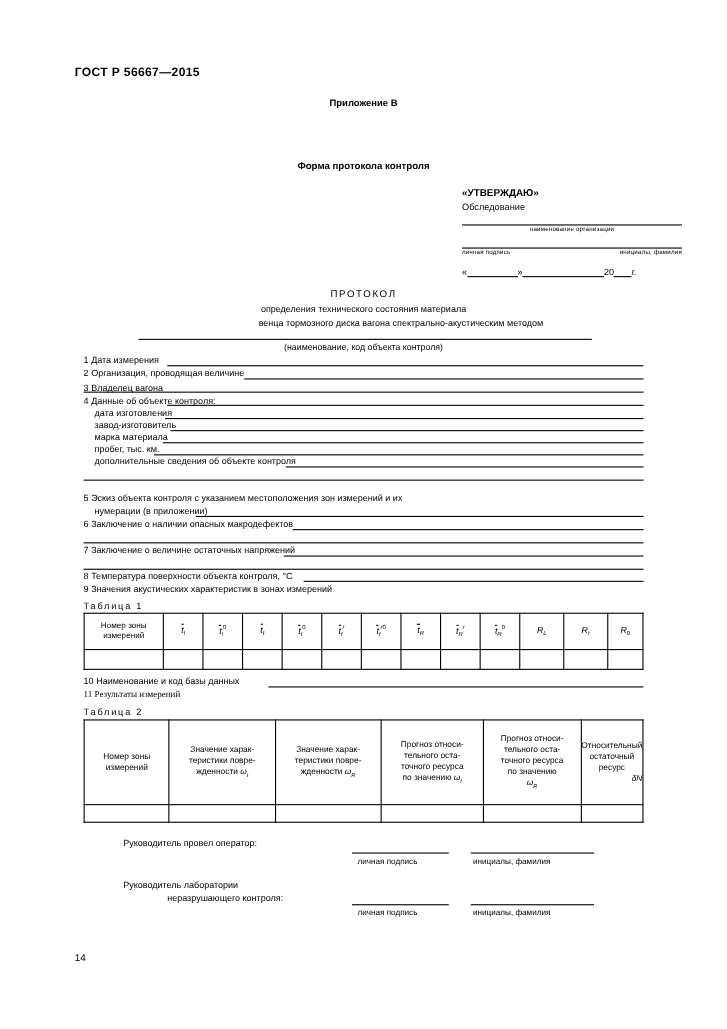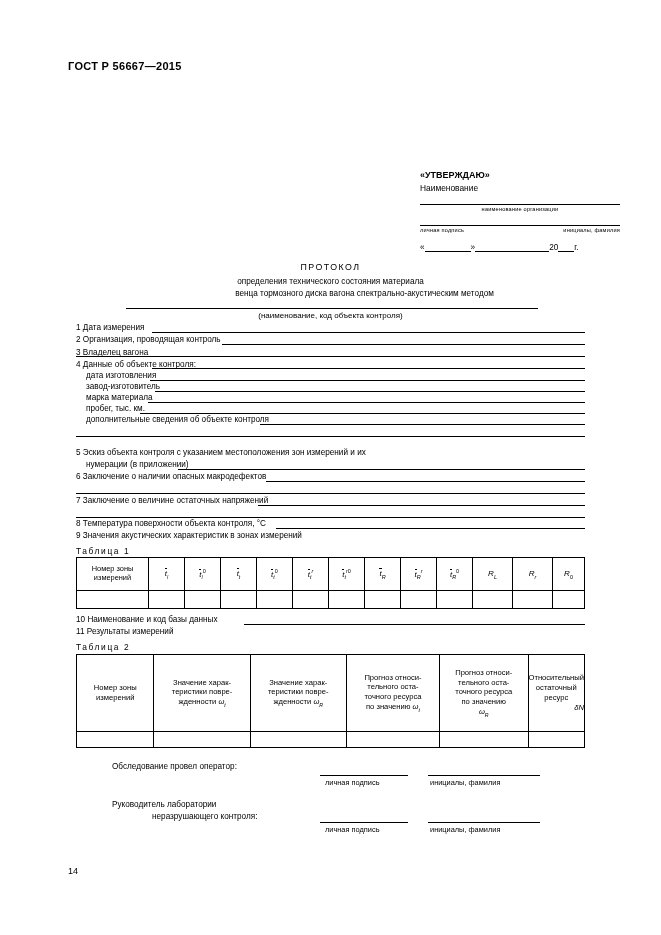--- a/index.html
+++ b/index.html
@@ -147,25 +147,27 @@
     border-top: 1px solid #000;
   }
 </style>
 </head>
 <body>
 
 <div class="page">
 
   <div class="hdr">ГОСТ Р 56667—2015</div>
 
-
+  <div class="center-block appendix1">Приложение В</div>
+
+  <div class="center-block formtitle">Форма протокола контроля</div>
 
   <div class="approve">
     <div class="ttl">«УТВЕРЖДАЮ»</div>
-    <div class="sub">Наименование</div>
+    <div class="sub">Обследование</div>
     <div class="ruleline"></div>
     <div class="tiny" style="text-align:center; margin-top:1px;">наименование организации</div>
     <div style="margin-top:12px;">
       <div class="ruleline"></div>
       <div class="tinyrow">
         <span class="tiny">личная подпись</span>
         <span class="tiny">инициалы,  фамилия</span>
       </div>
     </div>
     <div class="datarow">
@@ -187,21 +189,21 @@
   <div class="caption-c" style="top:311px;">(наименование, код объекта контроля)</div>
 
   <div class="item" style="left:76px; top:323px;">
     <span>1</span>
     <span>Дата измерения</span>
   </div>
   <div class="longline" style="left:152px; top:332px; width:433px;"></div>
 
   <div class="item" style="left:76px; top:335px;">
     <span>2</span>
-    <span>Организация, проводящая контроль</span>
+    <span>Организация, проводящая величине</span>
   </div>
   <div class="longline" style="left:222px; top:344px; width:363px;"></div>
   <div class="longline" style="left:76px; top:356px; width:509px;"></div>
 
   <div class="item" style="left:76px; top:348px;">
     <span>3</span>
     <span>Владелец вагона</span>
   </div>
   <div class="longline" style="left:152px; top:368px; width:433px;"></div>
 
@@ -299,21 +301,21 @@
       </tr>
     </tbody>
   </table>
 
   <div class="item" style="left:76px; top:615px;">
     <span>10</span>
     <span>Наименование и код базы данных</span>
   </div>
   <div class="longline" style="left:244px; top:624px; width:341px;"></div>
 
-  <div class="item" style="left:76px; top:627px;">
+  <div class="item" style="left:76px; top:627px;font-family:Liberation Serif, serif;">
     <span>11</span>
     <span>Результаты измерений</span>
   </div>
 
   <div class="tblabel" style="left:76px; top:642px;">Таблица 2</div>
 
   <table class="grid" id="table2" style="left:76px; top:654px; width:509px;">
     <thead>
       <tr>
         <th style="width:79px; height:76px; font-size:7.6px; line-height:1.3;">
@@ -356,21 +358,21 @@
         <td style="height:15px;"></td>
         <td></td>
         <td></td>
         <td></td>
         <td></td>
         <td></td>
       </tr>
     </tbody>
   </table>
 
-  <div class="sig-block" style="left:112px; top:762px;">Обследование провел оператор:</div>
+  <div class="sig-block" style="left:112px; top:762px;">Руководитель провел оператор:</div>
   <div class="sig-line" style="left:320px; top:775px; width:88px;"></div>
   <div class="sig-line" style="left:428px; top:775px; width:112px;"></div>
   <div class="sig-block" style="left:325px; top:778px; font-size:7.4px;">личная подпись</div>
   <div class="sig-block" style="left:430px; top:778px; font-size:7.4px;">инициалы, фамилия</div>
 
   <div class="sig-block" style="left:112px; top:800px;">Руководитель лаборатории</div>
   <div class="sig-block" style="left:126px; top:812px;margin-left:26px;">неразрушающего контроля:</div>
   <div class="sig-line" style="left:320px; top:822px; width:88px;"></div>
   <div class="sig-line" style="left:428px; top:822px; width:112px;"></div>
   <div class="sig-block" style="left:325px; top:825px; font-size:7.4px;">личная подпись</div>

